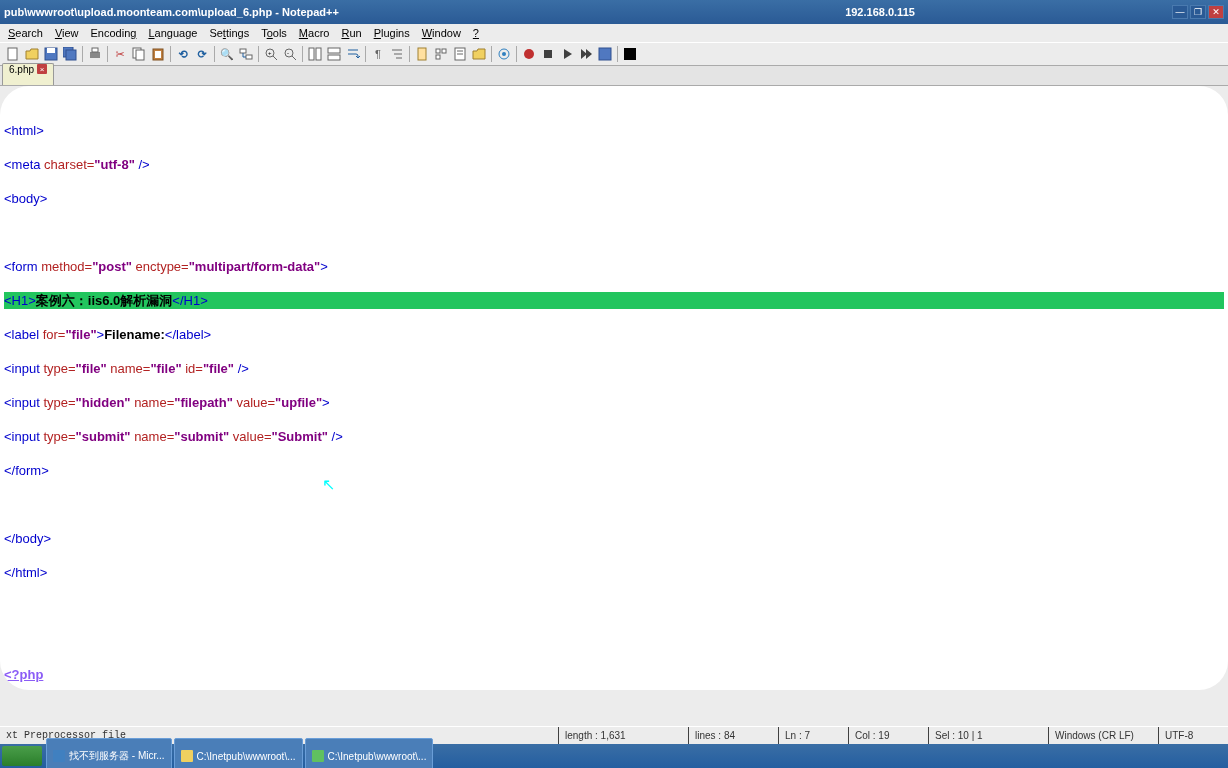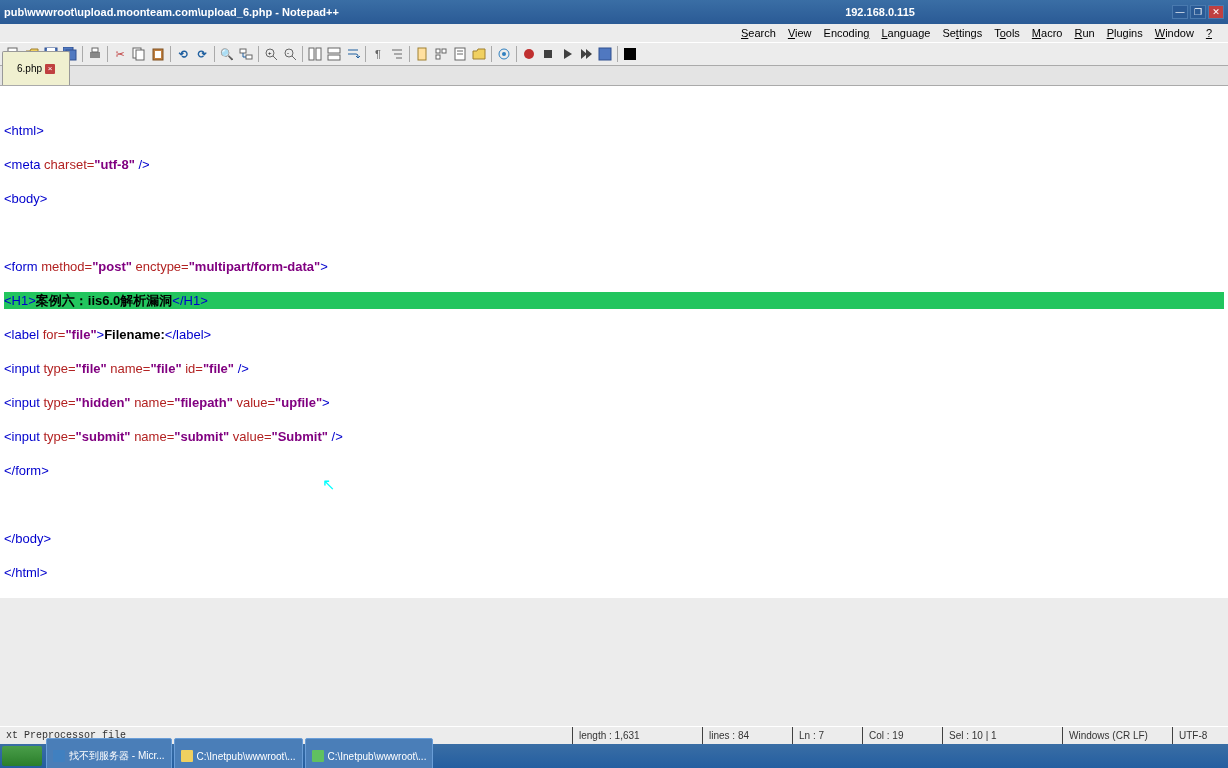--- a/index.html
+++ b/index.html
@@ -7,37 +7,37 @@
 
 
 .titlebar { height: 18px; background: linear-gradient(to bottom, #3a6ea5, #2a5a95); display: flex; align-items: center; color: #fff; font-size: 11px; padding: 12px 4px; }
 .titlebar-left { flex: 1; font-weight: bold; }
 .titlebar-center { flex: 1; text-align: center; font-weight: bold; }
 .titlebar-right { display: flex; gap: 2px; }
 .winbtn { width: 16px; height: 14px; background: #2a5a95; border: 1px solid #4a7aaf; display: flex; align-items: center; justify-content: center; font-size: 9px; color: #fff; cursor: pointer; }
 .winbtn.close { background: #c04040; }
 
 
-.menubar { height: 18px; background: #ececec; display: flex; align-items: center; padding: 0 10px; font-size: 11px; color: #000; justify-content: flex-end; }
+.menubar { height: 18px; background: #ececec; display: flex; align-items: center; padding: 0 2px; font-size: 11px; color: #000; }
 .menuitem { padding: 0 6px; cursor: pointer; }
 .menuitem .ul { text-decoration: underline; }
 
 
 .toolbar { height: 24px; background: #ececec; border-top: 1px solid #fff; border-bottom: 1px solid #aaa; display: flex; align-items: center; padding: 0 4px; gap: 1px; }
 .tbtn { width: 18px; height: 18px; display: flex; align-items: center; justify-content: center; cursor: pointer; font-size: 11px; border-radius: 2px; }
 .tsep { width: 1px; height: 16px; background: #aaa; margin: 0 2px; }
 .ticon { width: 14px; height: 14px; }
 
 
 .tabbar { height: 20px; background: #e4e4e4; border-bottom: 1px solid #aaa; display: flex; align-items: flex-end; padding: 0 2px; }
-.tab { height: 34px; background: #f0f0d0; border: 1px solid #999; border-bottom: none; padding: 0 14px; font-size: 10px; display: flex; align-items: center; gap: 3px; border-radius: 2px 2px 0 0; }
+.tab { height: 22px; background: #f0f0d0; border: 1px solid #999; border-bottom: none; padding: 0 6px; font-size: 10px; display: flex; align-items: flex-start; gap: 3px; border-radius: 2px 2px 0 0; }
 .tab .x { width: 10px; height: 10px; background: #c04040; color: #fff; font-size: 8px; display: flex; align-items: center; justify-content: center; border-radius: 1px; cursor: pointer; }
 
 
-.editor { background: #fff; height: 512px; overflow: hidden; font-family: Consolas, "Courier New", monospace; font-size: 13px; line-height: 17px; padding: 2px 4px; white-space: pre; color: #000; position: relative; }
+.editor { background: #fff; height: 604px; overflow: hidden; font-family: Consolas, "Courier New", monospace; font-size: 13px; line-height: 17px; padding: 2px 4px; white-space: pre; color: #000; position: relative; border-radius: 29px; }
 .editor .tag { color: #0000cd; }
 .editor .attr { color: #b22222; }
 .editor .val { color: #800080; font-weight: bold; }
 .editor .php { color: #8b5cf6; font-weight: bold; text-decoration: underline; }
 .editor .bold { font-weight: bold; }
 .hl-line { background: #22c55e; display: block; width: 100%; }
 
 
 .statusbar { position: absolute; bottom: 24px; left: 0; right: 0; height: 18px; background: #ececec; border-top: 1px solid #fff; display: flex; font-size: 10px; color: #333; }
 .statusbar .cell { border-left: 1px solid #404040; padding: 2px 6px; display: flex; align-items: center; }
@@ -292,21 +292,21 @@
 </div>
 
 <div class="statusbar">
   <div class="cell">xt Preprocessor file</div>
   <div class="cell" style="width:130px">length : 1,631</div>
   <div class="cell" style="width:90px">lines : 84</div>
   <div class="cell" style="width:70px">Ln : 7</div>
   <div class="cell" style="width:80px">Col : 19</div>
   <div class="cell" style="width:120px">Sel : 10 | 1</div>
   <div class="cell" style="width:110px">Windows (CR LF)</div>
-  <div class="cell" style="width:56px">UTF-8</div>
+  <div class="cell" style="width:70px">UTF-8</div>
 </div>
 
 <div class="taskbar">
   <div class="start"></div>
   <div class="taskbtn">
       <span class="ticn" style="background:#4080c0"></span>
       <span>找不到服务器 - Micr...</span>
     </div>
   <div class="taskbtn">
       <span class="ticn" style="background:#f0d060"></span>

